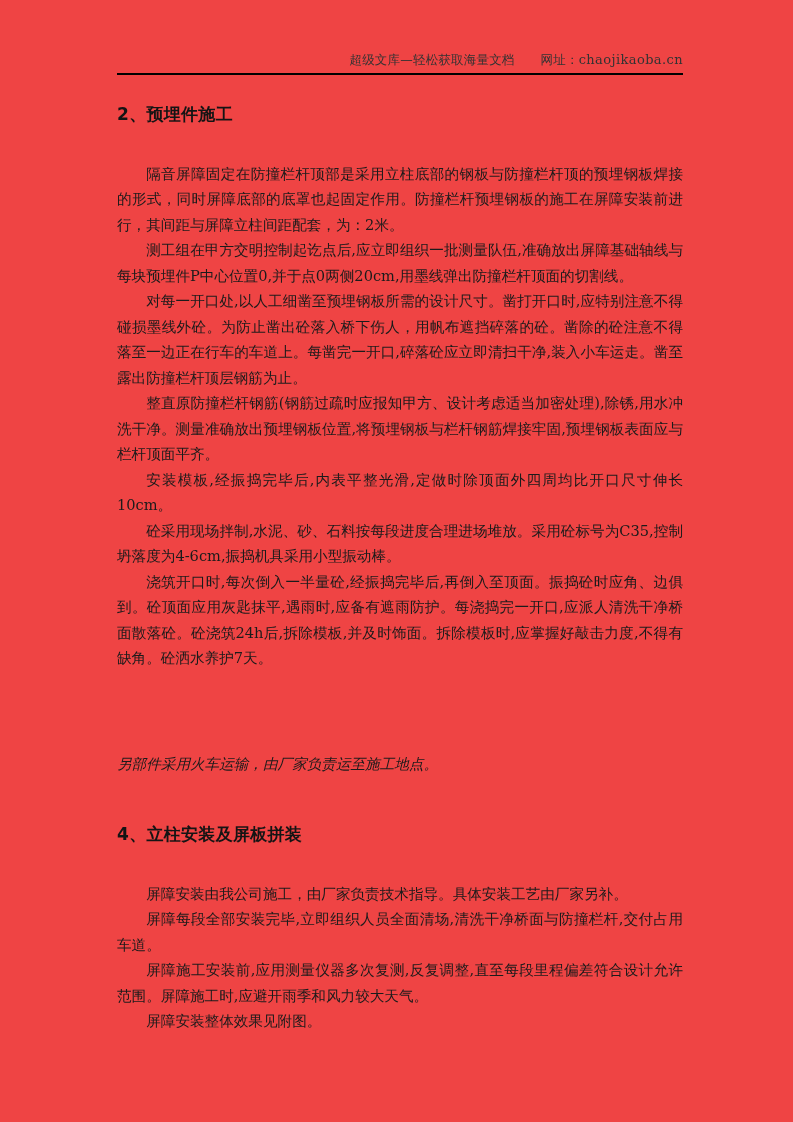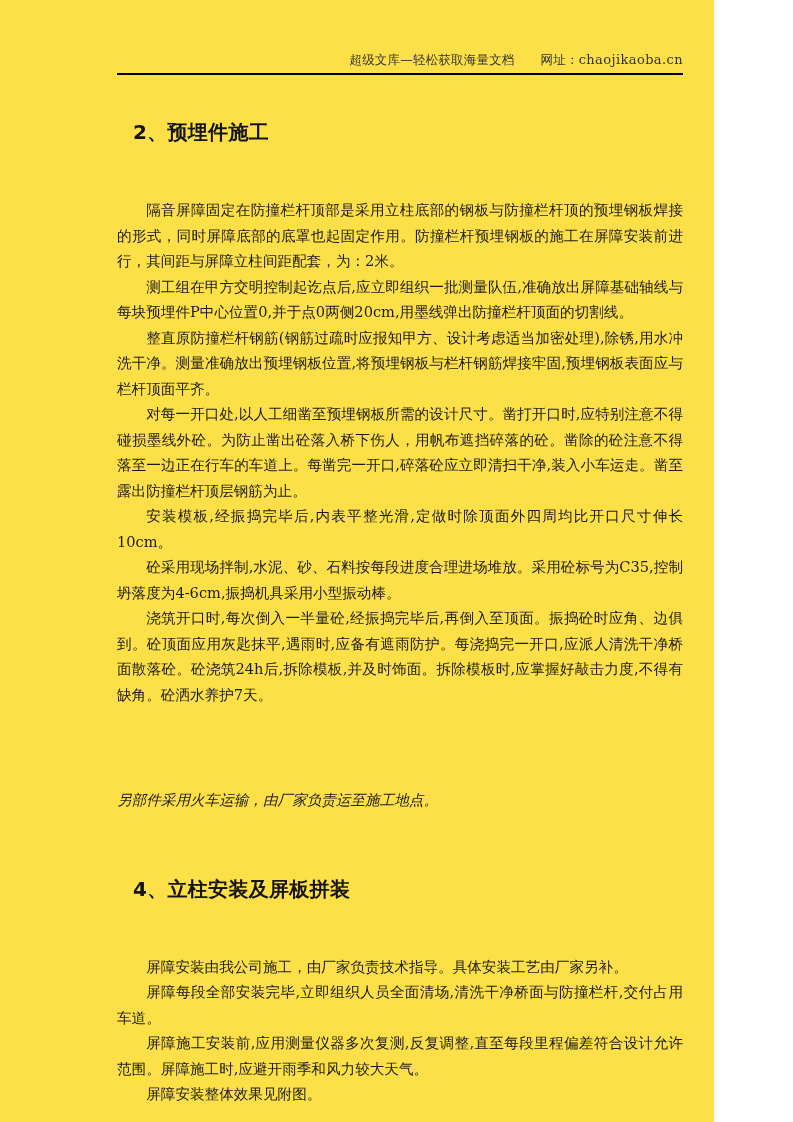--- a/index.html
+++ b/index.html
@@ -10,23 +10,23 @@
     width: 793px;
     height: 1122px;
     background: #ffffff;
     font-family: "DejaVu Sans", sans-serif;
     color: #1b1b1b;
     overflow: hidden;
   }
 
   .page {
     position: relative;
-    width: 714px;
+    width: 793px;
     height: 1122px;
-    background: #fde047;
+    background: #ef4444;
     box-sizing: border-box;
   }
 
   
   .page-header {
     position: absolute;
     left: 117px;
     top: 52px;
     width: 566px;
     box-sizing: border-box;
@@ -69,23 +69,23 @@
 
   
   .doc-body {
     position: absolute;
     left: 117px;
     top: 102px;
     width: 566px;
   }
 
   h2.section-heading {
-    margin: 16px;
+    margin: 0;
     font-family: "DejaVu Sans", sans-serif;
-    font-size: 20px;
+    font-size: 17px;
     font-weight: bold;
     color: #141414;
     line-height: 1.45;
     letter-spacing: 0.3px;
   }
 
   p.para {
     margin: 0;
     font-family: "DejaVu Serif", serif;
     font-size: 14.6px;
@@ -122,22 +122,22 @@
     <div class="header-rule"></div>
   </div>
 
   <div class="doc-body">
 
     <h2 class="section-heading">2、预埋件施工</h2>
     <div class="gap-heading-to-body"></div>
 
     <p class="para indent">隔音屏障固定在防撞栏杆顶部是采用立柱底部的钢板与防撞栏杆顶的预埋钢板焊接的形式，同时屏障底部的底罩也起固定作用。防撞栏杆预埋钢板的施工在屏障安装前进行，其间距与屏障立柱间距配套，为：2米。</p>
     <p class="para indent">测工组在甲方交明控制起讫点后,应立即组织一批测量队伍,准确放出屏障基础轴线与每块预埋件P中心位置0,并于点0两侧20cm,用墨线弹出防撞栏杆顶面的切割线。</p>
+    <p class="para indent">对每一开口处,以人工细凿至预埋钢板所需的设计尺寸。凿打开口时,应特别注意不得碰损墨线外砼。为防止凿出砼落入桥下伤人，用帆布遮挡碎落的砼。凿除的砼注意不得落至一边正在行车的车道上。每凿完一开口,碎落砼应立即清扫干净,装入小车运走。凿至露出防撞栏杆顶层钢筋为止。</p>
     <p class="para indent">整直原防撞栏杆钢筋(钢筋过疏时应报知甲方、设计考虑适当加密处理),除锈,用水冲洗干净。测量准确放出预埋钢板位置,将预埋钢板与栏杆钢筋焊接牢固,预埋钢板表面应与栏杆顶面平齐。</p>
-    <p class="para indent">对每一开口处,以人工细凿至预埋钢板所需的设计尺寸。凿打开口时,应特别注意不得碰损墨线外砼。为防止凿出砼落入桥下伤人，用帆布遮挡碎落的砼。凿除的砼注意不得落至一边正在行车的车道上。每凿完一开口,碎落砼应立即清扫干净,装入小车运走。凿至露出防撞栏杆顶层钢筋为止。</p>
     <p class="para indent">安装模板,经振捣完毕后,内表平整光滑,定做时除顶面外四周均比开口尺寸伸长10cm。</p>
     <p class="para indent">砼采用现场拌制,水泥、砂、石料按每段进度合理进场堆放。采用砼标号为C35,控制坍落度为4-6cm,振捣机具采用小型振动棒。</p>
     <p class="para indent">浇筑开口时,每次倒入一半量砼,经振捣完毕后,再倒入至顶面。振捣砼时应角、边俱到。砼顶面应用灰匙抹平,遇雨时,应备有遮雨防护。每浇捣完一开口,应派人清洗干净桥面散落砼。砼浇筑24h后,拆除模板,并及时饰面。拆除模板时,应掌握好敲击力度,不得有缺角。砼洒水养护7天。</p>
 
     <div class="gap-block-lg"></div>
 
     <div class="gap-heading-to-body"></div>
     <p class="para noindent">另部件采用火车运输，由厂家负责运至施工地点。</p>
 
     <div class="gap-block-lg"></div>

